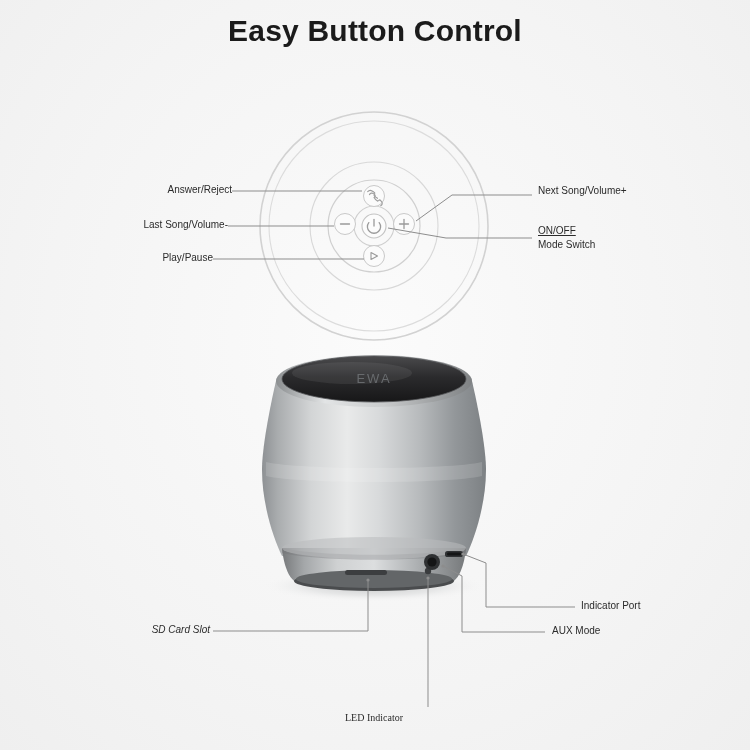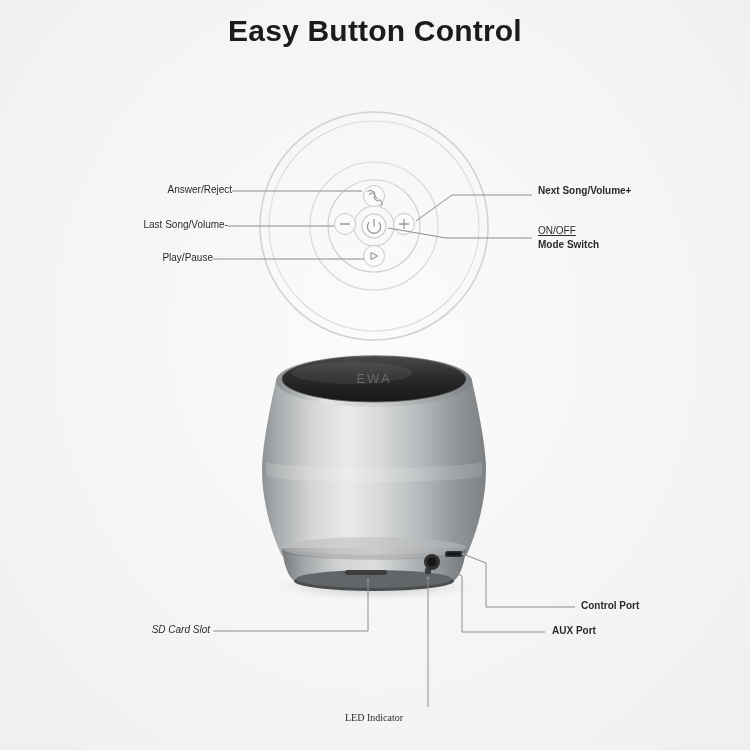--- a/index.html
+++ b/index.html
@@ -43,21 +43,21 @@
     letter-spacing: 0.2px;
   }
 
   .label {
     position: absolute;
     font-size: 10px;
     color: #2b2b2b;
     white-space: nowrap;
     line-height: 1.35;
   }
-  .label.right { text-align: left; font-weight: bold; }
+  .label.right { text-align: left; }
   .label.left  { text-align: right; }
 
   svg.overlay {
     position: absolute;
     left: 0; top: 0;
     width: 750px;
     height: 750px;
     pointer-events: none;
   }
 </style>
@@ -218,24 +218,24 @@
   <div class="label left" style="left:0; top:183px; width:232px; padding-right:6px;">Answer/Reject</div>
 
   <div class="label left" style="left:0; top:251px; width:213px; padding-right:6px;">Play/Pause</div>
 
   <div class="label left" style="left:0; top:218px; width:228px; padding-right:6px;">Last Song/Volume-</div>
 
   <div class="label right" style="left:538px; top:184px;">Next Song/Volume+</div>
 
   <div style="position:absolute; left:538px; top:224px;">
     <div class="label" style="position:static;text-decoration:underline;">ON/OFF</div>
-    <div class="label" style="position:static;font-weight:bold;">Mode Switch</div>
+    <div class="label" style="position:static;">Mode Switch</div>
   </div>
 
   <div class="label left" style="left:0; top:623px; width:210px; padding-right:6px;font-style:italic;">SD Card Slot</div>
 
-  <div class="label right" style="left:581px; top:599px;">Control Port</div>
-
-  <div class="label right" style="left:552px; top:624px;">AUX Port</div>
+  <div class="label right" style="left:581px; top:599px;">Indicator Port</div>
+
+  <div class="label right" style="left:552px; top:624px;">AUX Mode</div>
 
   <div class="label" style="left:345px; top:711px;font-family:Liberation Serif, serif;">LED Indicator</div>
 
 </div>
 
 </body></html>

